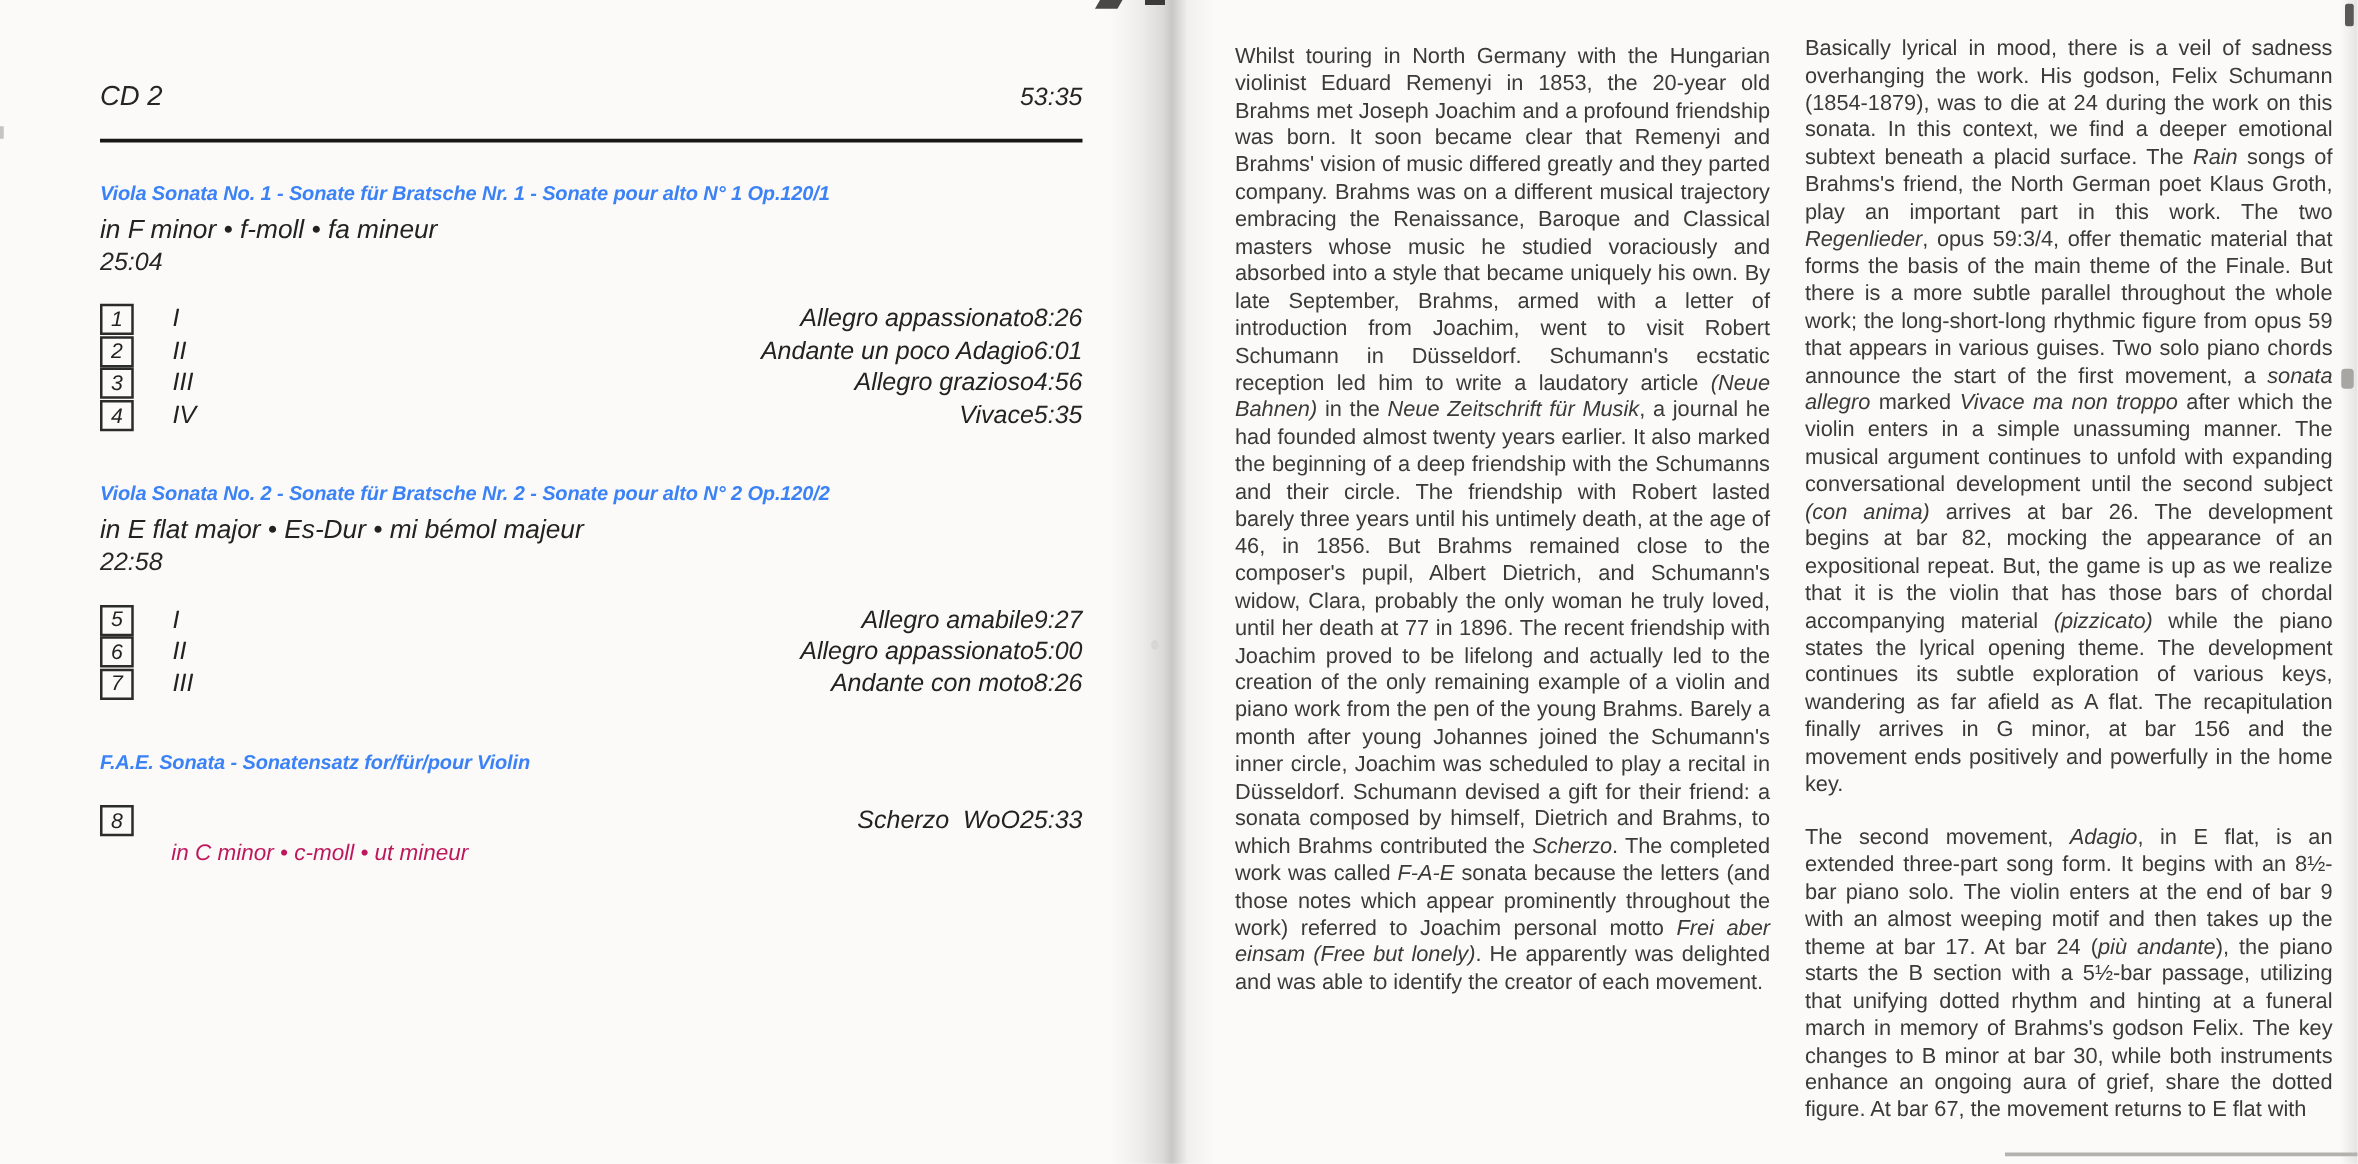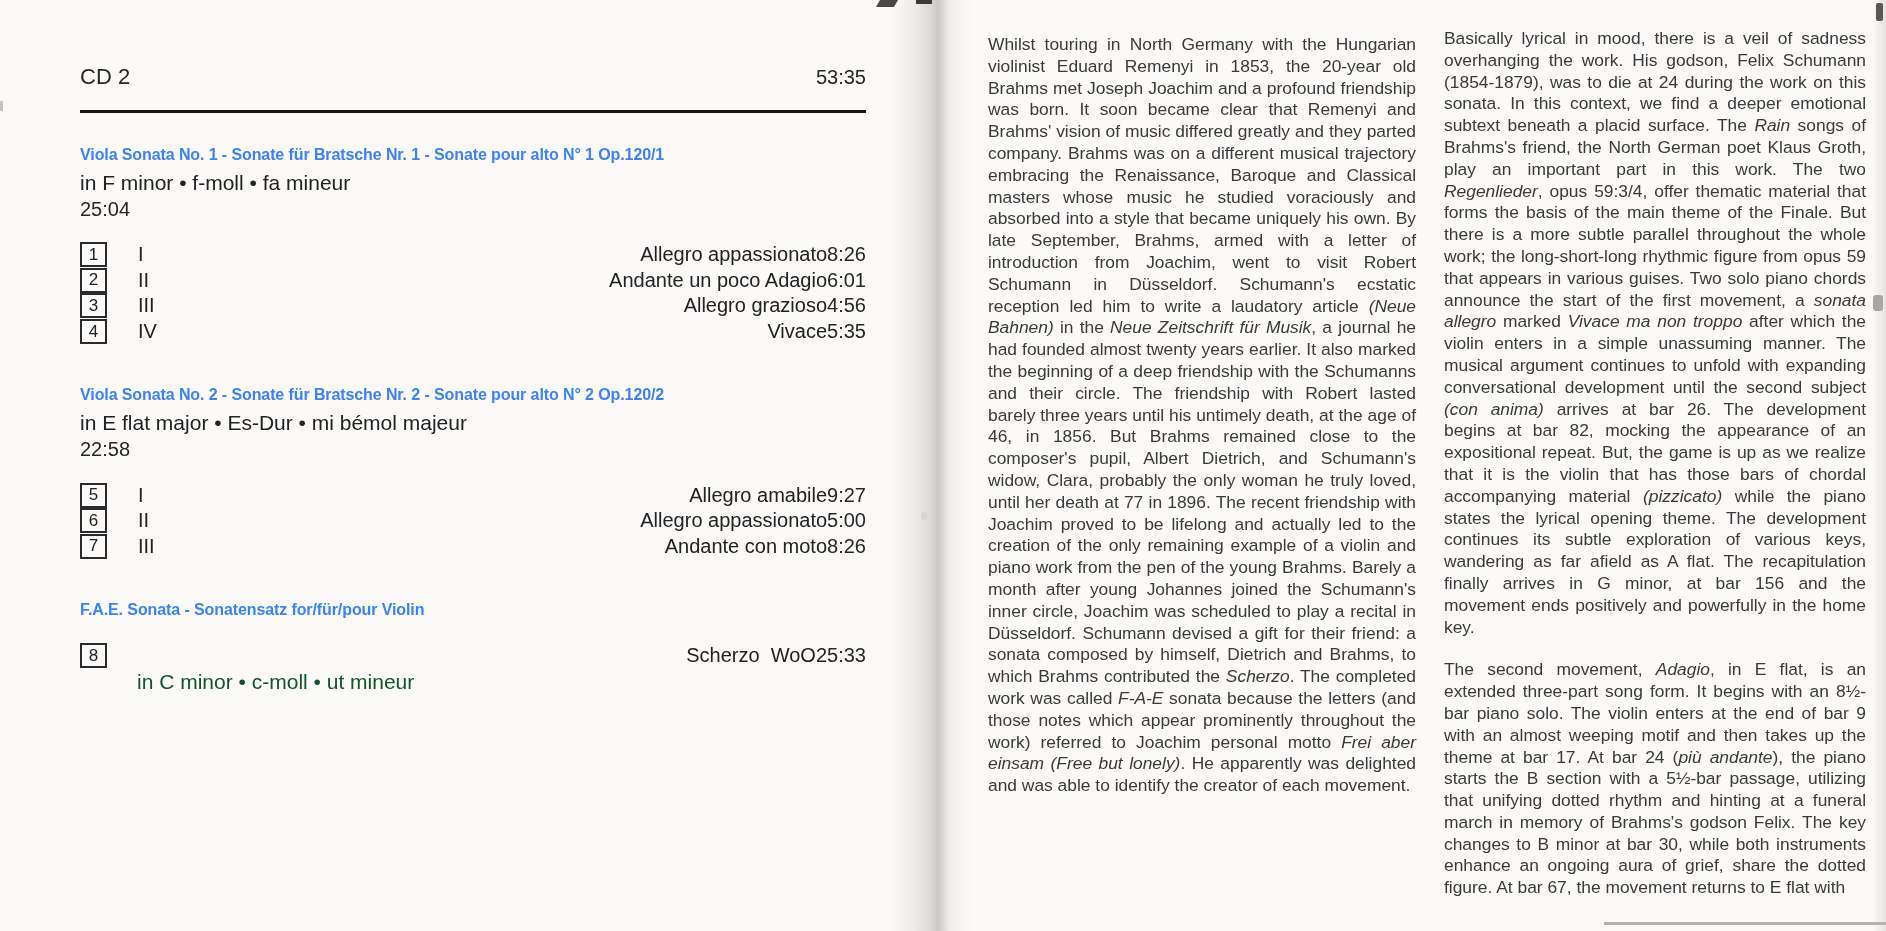--- a/index.html
+++ b/index.html
@@ -10,21 +10,21 @@
   body{
     width:1886px;height:931px;
     background:var(--paper);
     font-family:"Liberation Sans","DejaVu Sans",sans-serif;
     color:var(--ink);
     overflow:hidden;
     position:relative;
   }
   
   .left-page{
-    position:absolute;left:80px;top:64px;width:786px;
+    position:absolute;left:80px;top:64px;width:786px;font-style:italic;
   }
   .cd-header{
     display:flex;justify-content:space-between;align-items:baseline;
     font-size:22px;line-height:26px;color:#262626;
   }
   .cd-header .dur{font-size:20px;}
   .rule{margin-top:20px;height:3px;background:#171717;}
   .work{margin-top:38px;}
   .work:first-of-type{margin-top:29px;}
   .work-title{
@@ -43,21 +43,21 @@
   }
   .tno{
     display:inline-flex;justify-content:center;align-items:center;
     width:23px;height:21px;border:2px solid #2b2b2b;
     font-size:17px;color:#222;background:transparent;
   }
   .tmov{font-size:20px;color:#222;}
   .tname{font-size:20px;color:#222;white-space:pre-wrap;text-align:right;}
   .ttime{font-size:20px;color:#262626;}
   .track-subline{
-    padding-left:57px;font-size:21px;line-height:25px;color:#14532d;
+    padding-left:57px;font-size:18px;line-height:25px;color:#be185d;
   }
   
   .notes-col{
     position:absolute;top:0;
     text-align:justify;
     font-size:17.4px;line-height:21.8px;color:#3a3a3a;
   }
   .notes-col p{margin:0 0 21px 0;}
   .notes-col p:last-child{margin-bottom:0;}
   .col-1{left:988px;top:34px;width:428px;}

